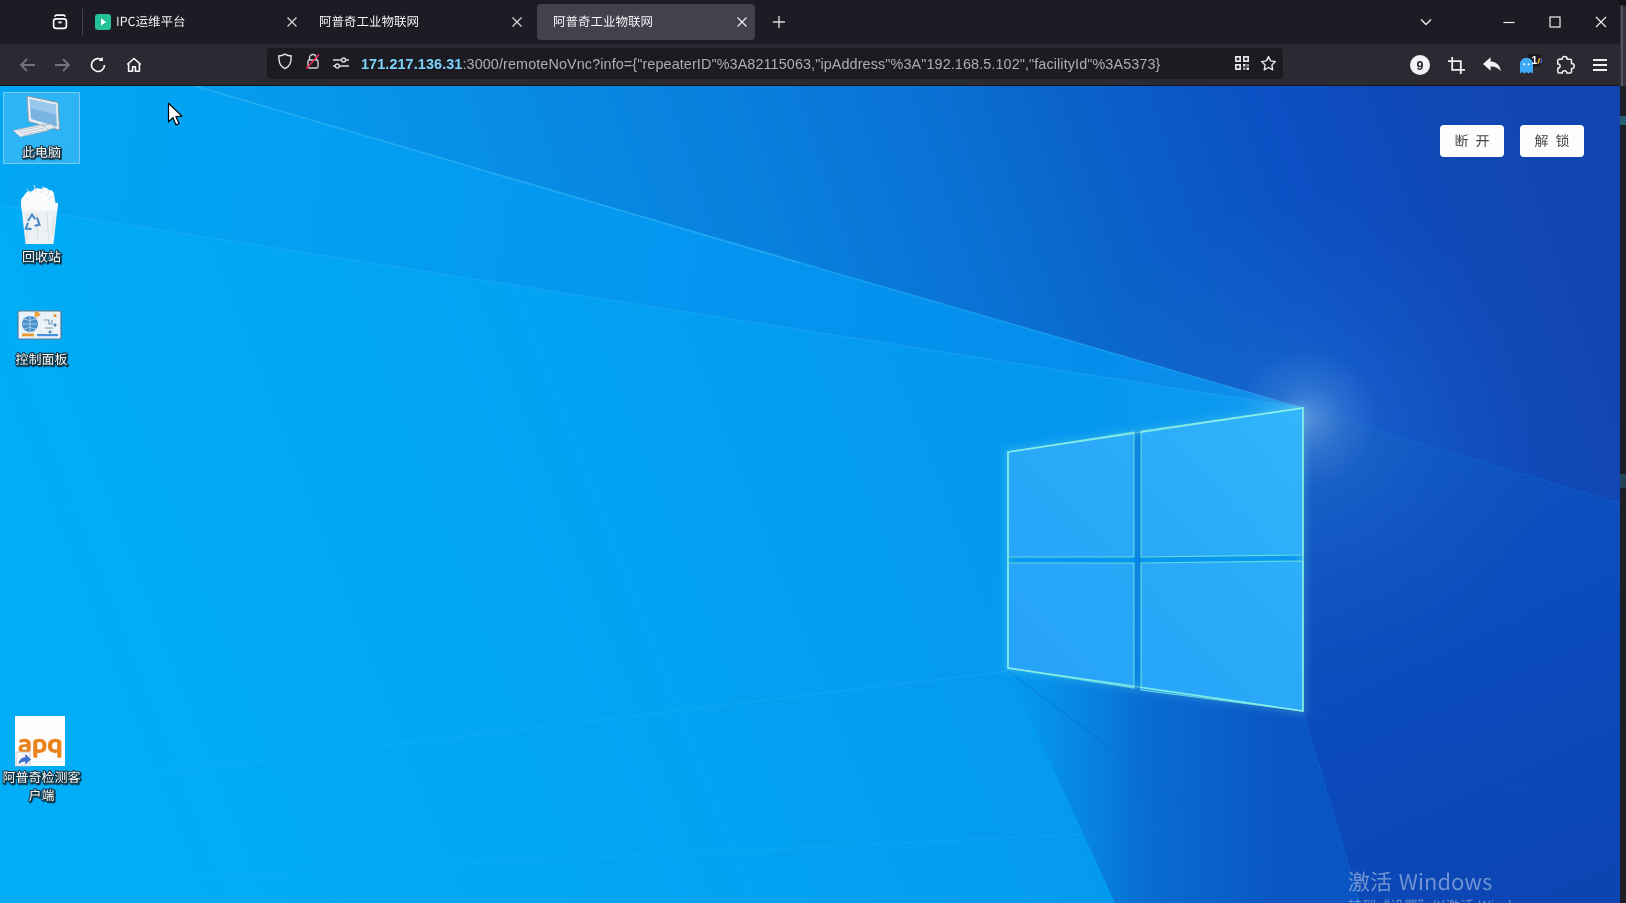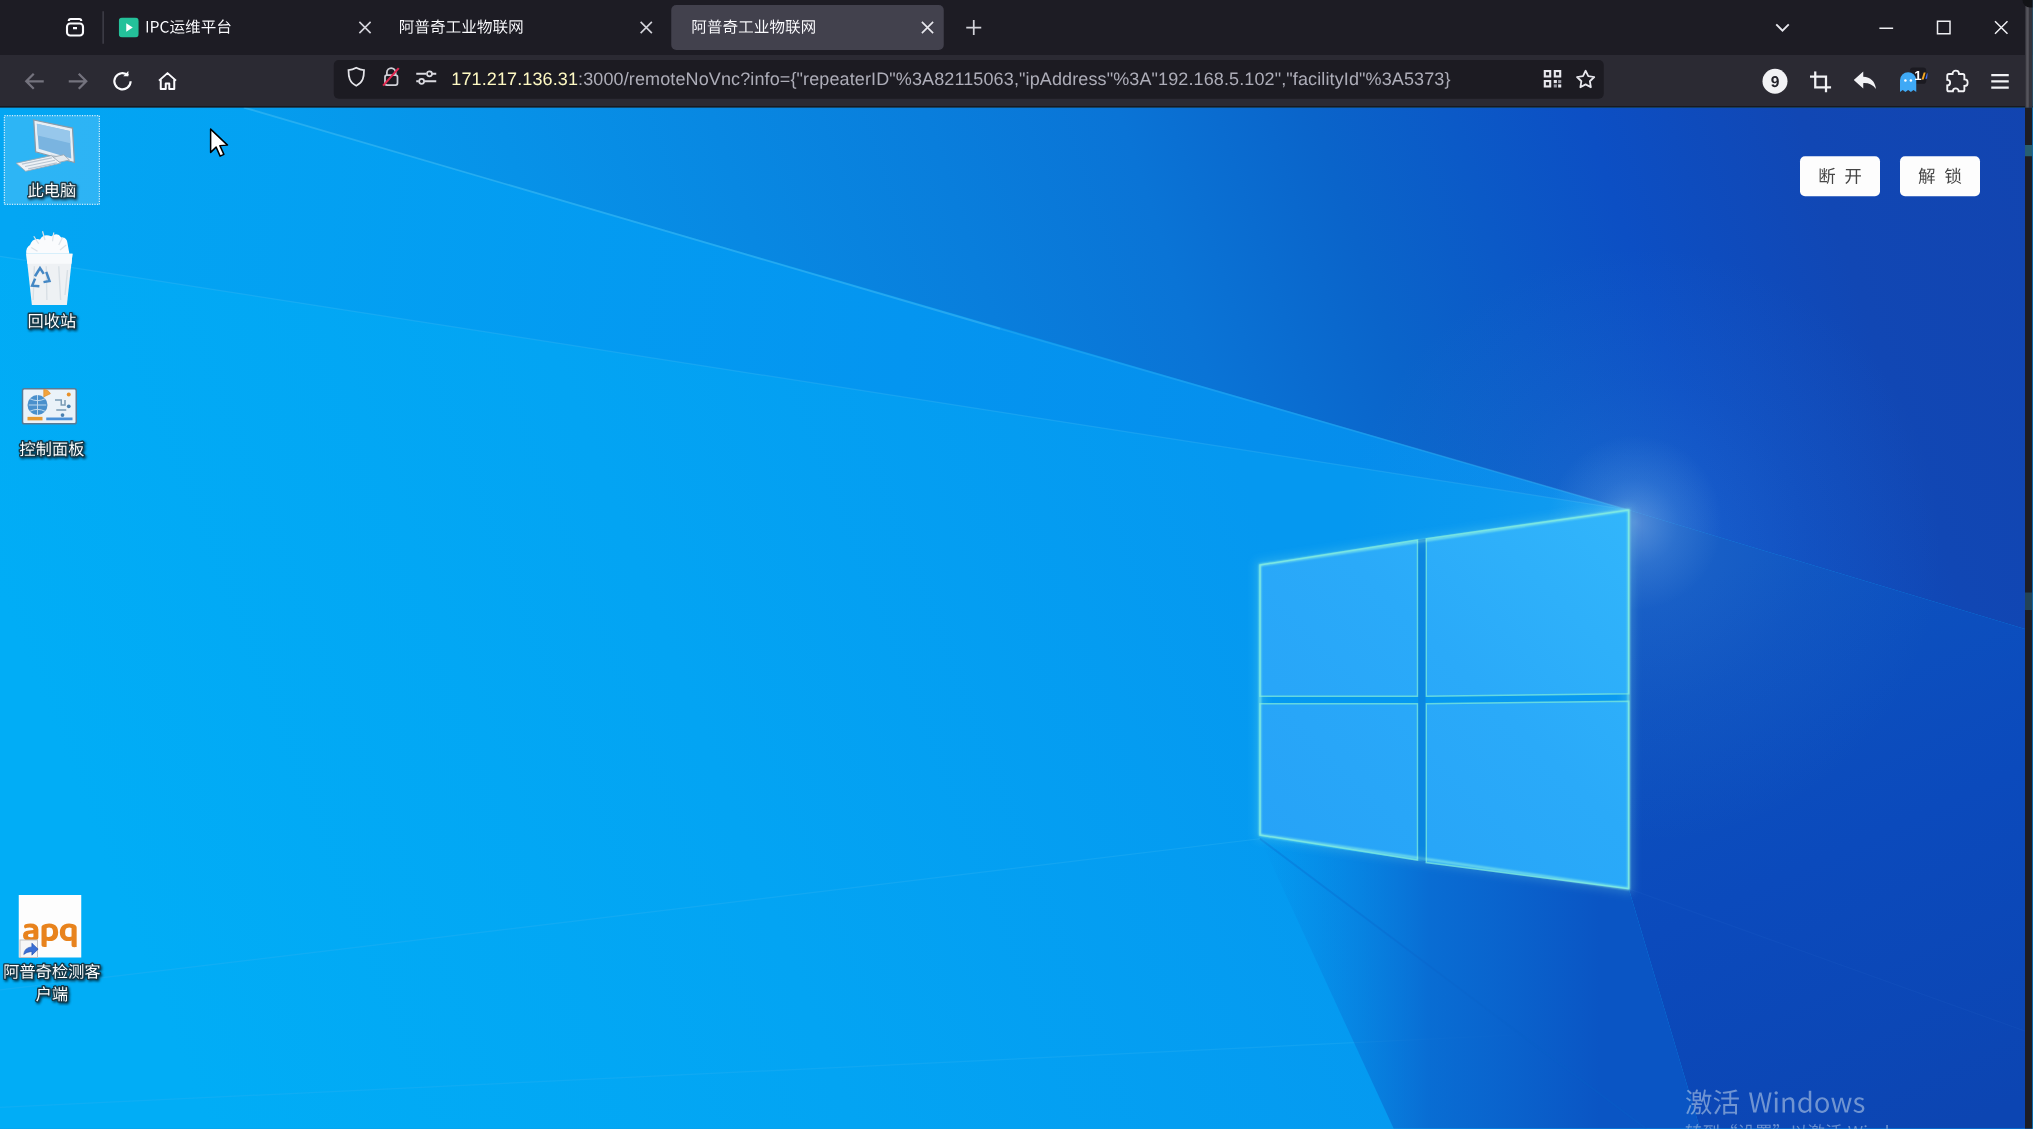--- a/index.html
+++ b/index.html
@@ -1,21 +1,21 @@
 <!DOCTYPE html>
 <html><head><meta charset="utf-8"><style>
 *{margin:0;padding:0;box-sizing:border-box}
 html,body{width:1626px;height:903px;overflow:hidden;background:#0c9fe5;font-family:"Liberation Sans",sans-serif}
 .abs{position:absolute}
 #titlebar{position:absolute;left:0;top:0;width:1626px;height:44px;background:#1d1c24}
 #toolbar{position:absolute;left:0;top:44px;width:1626px;height:42px;background:#2b2a33}
 .ib{position:absolute;display:flex;align-items:center;justify-content:center}
 #urlbar{position:absolute;left:267px;top:48px;width:1016px;height:31px;background:#1c1b22;border-radius:4px;display:flex;align-items:center}
 #urltext{font-size:14.4px;color:#adadb8;white-space:nowrap;letter-spacing:0.1px}
-#urltext b{color:#fef9c3;font-weight:normal}
+#urltext b{color:#7dd3fc;font-weight:bold}
 .tabtitle{position:absolute;top:0;height:44px}
 #activetab{position:absolute;left:537px;top:4px;width:218px;height:36px;background:#42414d;border-radius:4px}
 #desk{position:absolute;left:0;top:86px;width:1626px;height:817px}
 </style></head><body>
 <div id="titlebar">
     <div class="ib" style="left:50px;top:12px;width:20px;height:20px">
       <svg width="20" height="20" viewBox="0 0 20 20" style="">
         <path d="M5 4.8q0-1.6 1.6-1.6h6.8q1.6 0 1.6 1.6" fill="none" stroke="#fbfbfe" stroke-width="1.7"></path>
         <rect x="3.6" y="6.8" width="12.8" height="9.6" rx="2.6" fill="none" stroke="#fbfbfe" stroke-width="1.7"></rect>
         <path d="M8.4 10.4h3.2" stroke="#fbfbfe" stroke-width="1.8"></path>

